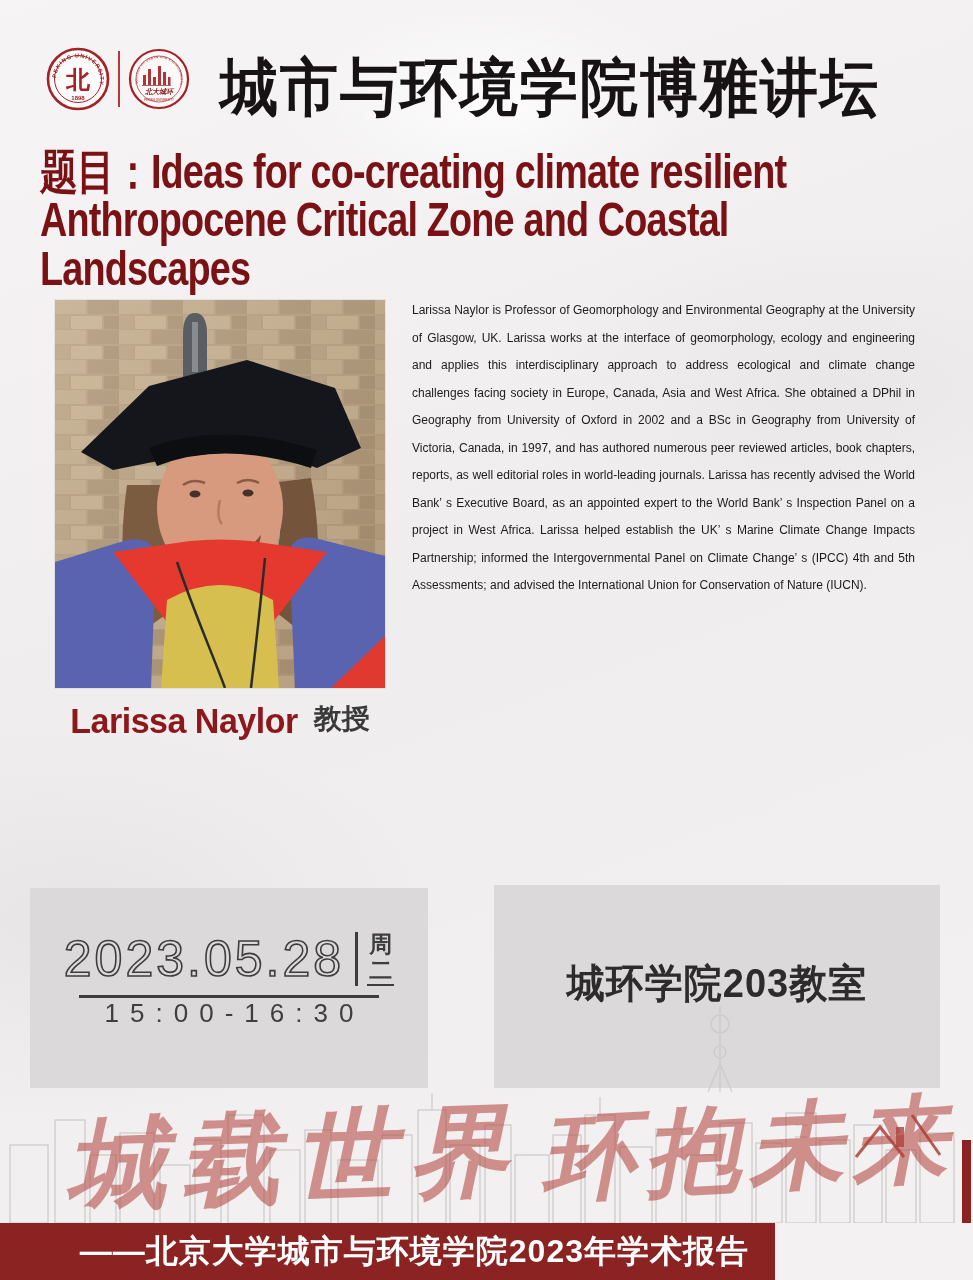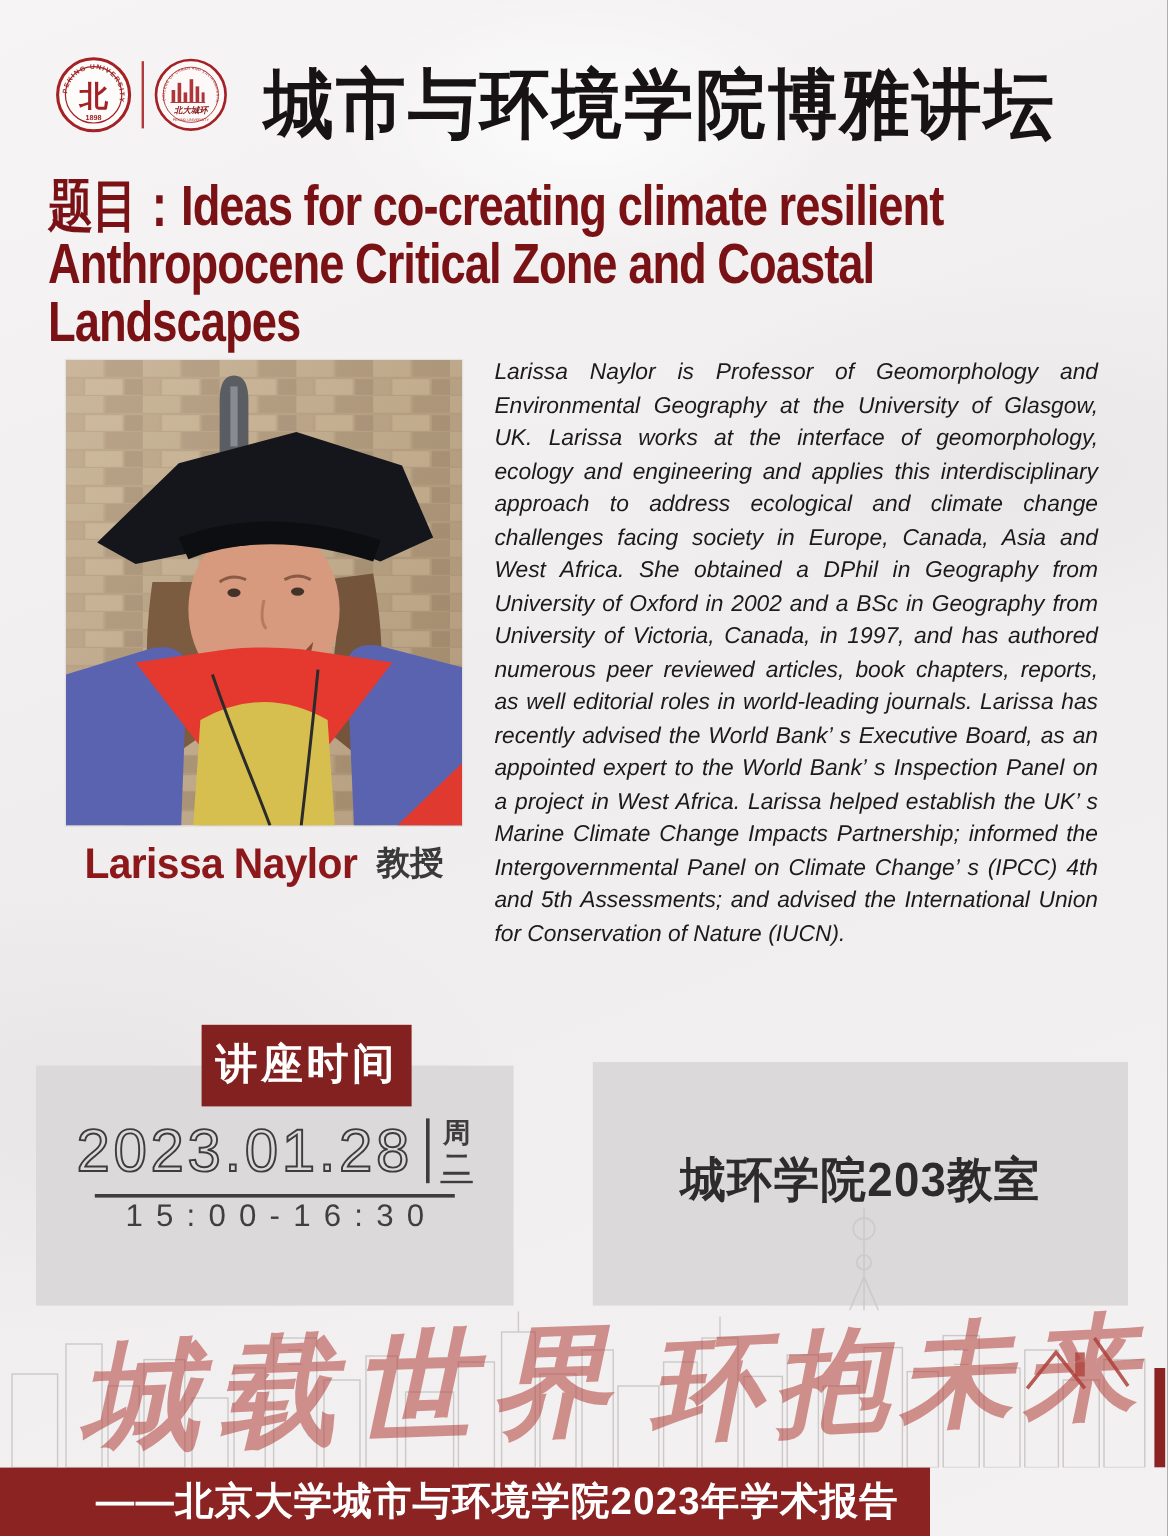--- a/index.html
+++ b/index.html
@@ -38,21 +38,21 @@
     position:absolute;left:45px;top:700px;width:350px;
     display:flex;justify-content:center;align-items:flex-end;gap:16px;
   }
   .speaker-name{
     font-size:34px;font-weight:800;color:#8c181b;letter-spacing:-0.5px;
     transform:scaleY(1.05);white-space:nowrap;
   }
   .speaker-title{font-size:28px;font-weight:700;color:#3a3a3a;padding-bottom:2px;white-space:nowrap;}
   .bio{
     position:absolute;left:412px;top:297px;width:503px;
-    font-size:19px;line-height:27.5px;color:#1c1a1a;text-align:justify;font-style:italic;
+    font-size:12px;line-height:27.5px;color:#1c1a1a;text-align:justify;
   }
   
   .panel{position:absolute;background:#dcd9da;}
   .panel-left{left:30px;top:888px;width:398px;height:200px;}
   .panel-right{left:494px;top:885px;width:446px;height:203px;}
   .section-box{
     position:absolute;height:68px;background:#832120;color:#fff;
     font-size:35px;font-weight:800;letter-spacing:3px;line-height:66px;
     text-align:center;z-index:3;
   }
@@ -193,25 +193,24 @@
   <div class="name-row">
     <span class="speaker-name">Larissa Naylor</span>
     <span class="speaker-title">教授</span>
   </div>
 
   <div class="bio">Larissa Naylor is Professor of Geomorphology and Environmental Geography at the University of Glasgow, UK.  Larissa works at the interface of geomorphology, ecology and engineering and applies this interdisciplinary approach to address ecological and climate change challenges facing society in Europe, Canada, Asia and West Africa.  She obtained a DPhil in Geography from University of Oxford in 2002 and a BSc in Geography from University of Victoria, Canada, in 1997, and has authored numerous peer reviewed articles, book chapters, reports, as well editorial roles in world-leading journals.  Larissa has recently advised the World Bank’ s Executive Board, as an appointed expert to the World Bank’ s Inspection Panel on a project in West Africa. Larissa helped establish the UK’ s Marine Climate Change Impacts Partnership; informed the Intergovernmental Panel on Climate Change’ s (IPCC) 4th and 5th Assessments; and advised the International Union for Conservation of Nature (IUCN).</div>
 
   <div class="panel panel-left"></div>
   <div class="panel panel-right"></div>
 
-  <div class="section-box box-time">讲座时间</div>
 
   <div class="date-wrap">
     <div class="date-row">
-      <span class="date-outline">2023.01.28</span>
+      <span class="date-outline">2023.05.28</span>
       <span class="date-sep"></span>
       <span class="weekday">周二</span>
     </div>
     <div class="date-underline"></div>
     <div class="time-range">15:00-16:30</div>
   </div>
 
   <svg class="tower" width="44" height="86" viewBox="0 0 44 86">
     <g stroke="#c6c2c3" stroke-width="1.5" fill="none">
       <line x1="22" y1="0" x2="22" y2="86"></line>

